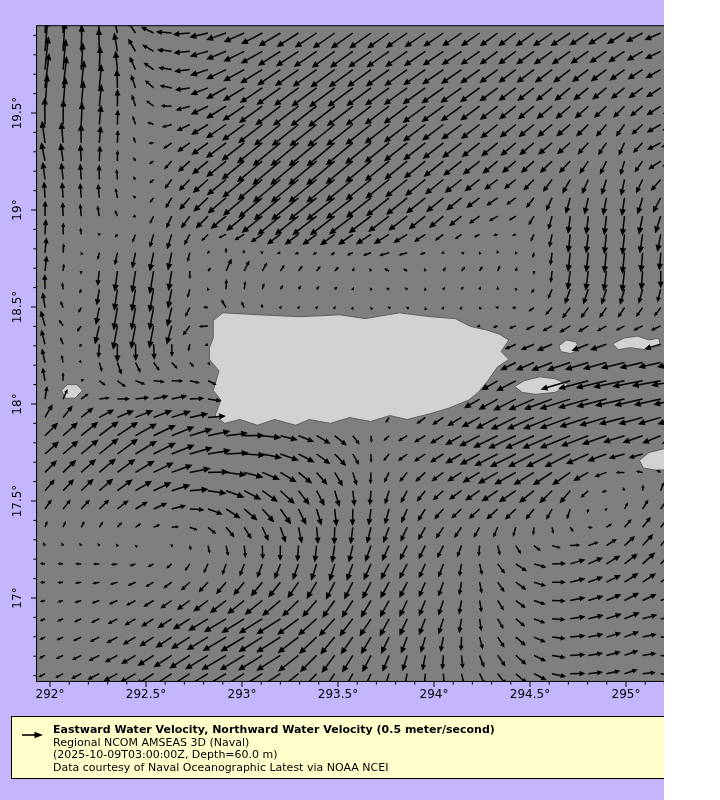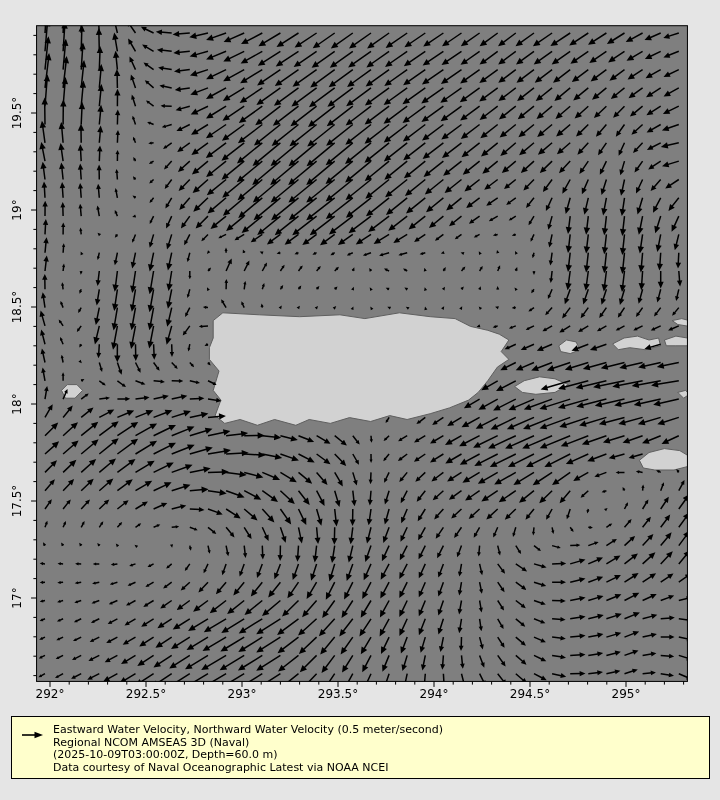--- a/index.html
+++ b/index.html
@@ -1,24 +1,24 @@
 <!DOCTYPE html>
 <html><head>
 <meta charset="utf-8">
 <style>
   html,body{margin:0;padding:0;background:#ffffff;}
-  #app{position:relative;width:720px;height:800px;background:#e5e5e5;overflow:hidden;
+  #app{position:relative;width:664px;height:800px;background:#c4b5fd;overflow:hidden;
        font-family:"DejaVu Sans","Liberation Sans",sans-serif;}
   #plot-svg{position:absolute;left:0;top:0;}
   .legend-box{position:absolute;left:11px;top:716px;width:699px;height:63px;
        box-sizing:border-box;border:1px solid #000;background:#ffffcc;}
   .legend-key{position:absolute;left:9px;top:13px;width:32px;height:10px;}
   .legend-text{position:absolute;left:41px;top:7px;right:6px;
        font-size:11px;line-height:12.7px;color:#000;white-space:nowrap;}
-  .legend-text .t1{font-weight:normal;}
+  .legend-text .t1{font-weight:bold;}
 </style>
 </head>
 <body>
 
 <div id="app">
 
   <svg id="plot-svg" width="720" height="710">
       <defs>
         <clipPath id="map-clip">
           <rect x="36.56000000000131" y="25.70000000000013" width="650.8799999999974" height="655.7199999999998"></rect>

